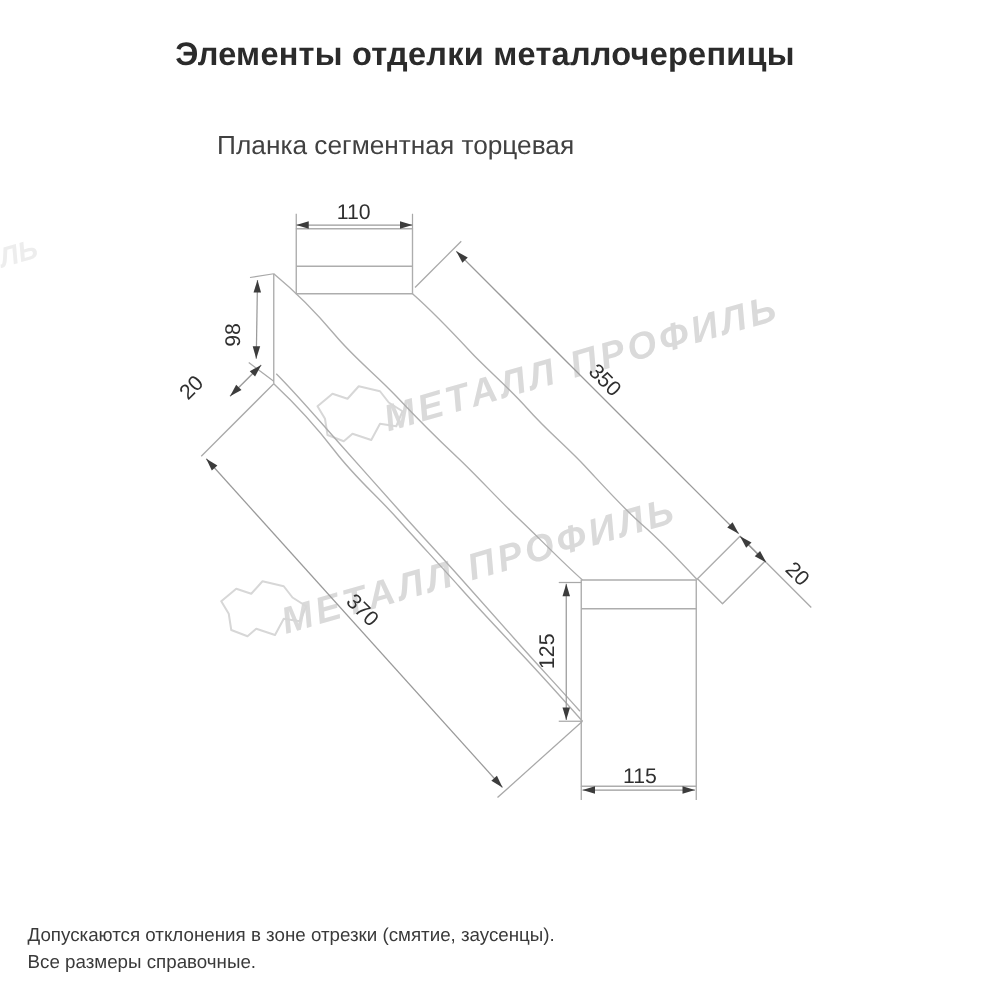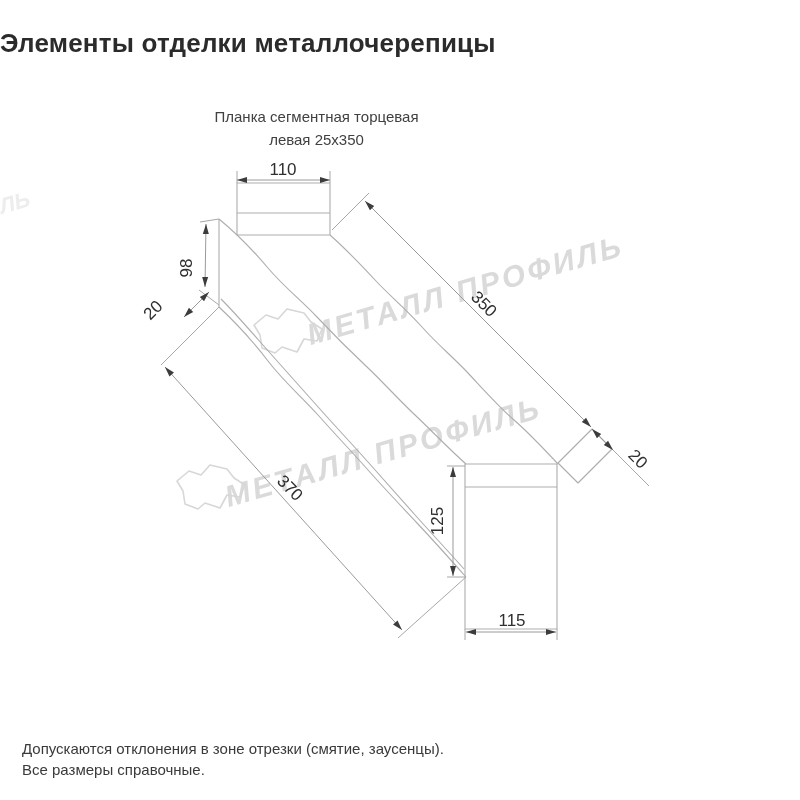--- a/index.html
+++ b/index.html
@@ -1,41 +1,40 @@
 <!DOCTYPE html>
 <html><head>
 <meta charset="utf-8">
 <style>
   html,body{margin:0;padding:0;background:#ffffff;}
   .page{position:relative;width:800px;height:800px;background:#ffffff;overflow:hidden;
         font-family:"Liberation Sans", sans-serif;}
-  .title{position:absolute;top:28px;left:0;width:776px;
+  .title{position:absolute;top:28px;left:0;width:776px;text-align:center;
          font-size:26px;font-weight:700;color:#2b2b2b;letter-spacing:.2px;}
   .subtitle{position:absolute;top:105px;left:0;width:633px;text-align:center;
-            font-size:15px;color:#414141;line-height:23px;font-weight:400;}
+            font-size:21px;color:#414141;line-height:23px;font-weight:400;}
   .footer{position:absolute;left:22px;top:738px;font-size:15px;color:#3a3a3a;line-height:21px;}
   svg.drawing{position:absolute;top:0;left:0;}
   .outline{fill:none;stroke:#adadad;stroke-width:1.1;stroke-linejoin:round;}
   .dimline{fill:none;stroke:#9a9a9a;stroke-width:1;}
   .extline{fill:none;stroke:#a8a8a8;stroke-width:1;}
   .dim{font-size:17px;fill:#2f2f2f;}
   .wm{font-size:30px;font-weight:700;font-style:italic;fill:#dadada;letter-spacing:3px;}
   .wm-faint{font-size:22px;font-weight:700;font-style:italic;fill:#ededed;}
   .blob{fill:none;stroke:#d7d7d7;stroke-width:1.6;stroke-linejoin:round;}
 </style>
 </head>
 <body>
 
 <div class="page">
 
   <div class="title">Элементы отделки металлочерепицы</div>
 
   <div class="subtitle">
     <div>Планка сегментная торцевая</div>
-    <div>левая 25х350</div>
   </div>
 
   <svg class="drawing" width="800" height="800" viewBox="0 0 800 800">
     <defs>
       <marker id="arr" markerWidth="14" markerHeight="10" refX="11" refY="5" orient="auto-start-reverse" markerUnits="userSpaceOnUse">
         <path d="M11,5 L1,2 L1,8 Z" fill="#3c3c3c"></path>
       </marker>
     </defs>
 
     <g>

